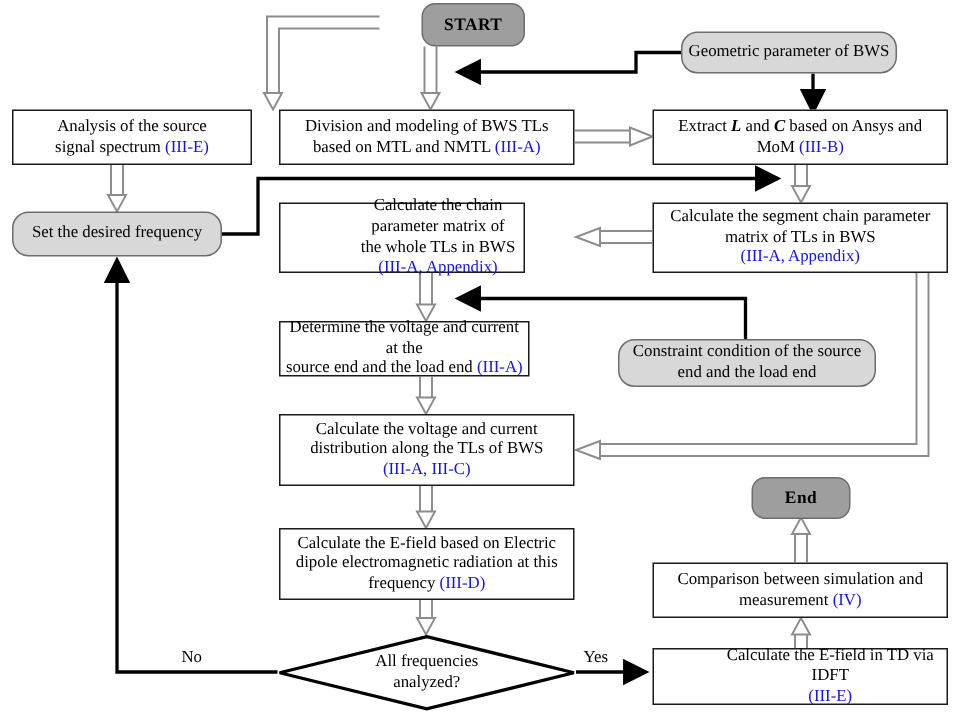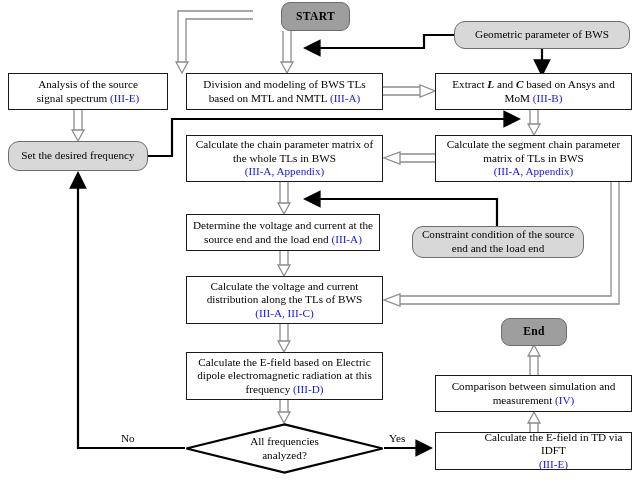--- a/index.html
+++ b/index.html
@@ -158,21 +158,21 @@
       <path d="M185,448 L78,448 L78,186" marker-end="url(#mk-solid-down)"></path>
 
       <path d="M384,448 L418,448" marker-end="url(#mk-solid-down)"></path>
     </g>
   </svg>
 
   <div class="node term" style="left:253px; top:2px; width:69px; height:29px;margin-left:28px;">
     <span class="txt">START</span>
   </div>
 
-  <div class="node data" style="left:454px; top:21px; width:176px; height:28px;">
+  <div class="node data" style="left:454px; top:21px; width:144px; height:28px;">
     <span class="txt">Geometric parameter of BWS</span>
   </div>
 
   <div class="node proc" style="left:8px; top:73px; width:160px; height:37px;">
     <span class="txt">
       <span>Analysis of the source</span><br>
       <span>signal spectrum </span><span class="blue">(III-E)</span>
     </span>
   </div>
 
@@ -187,37 +187,37 @@
     <span class="txt">
       <span>Extract </span><span class="ital">L</span><span> and </span><span class="ital">C</span><span> based on Ansys and</span><br>
       <span>MoM </span><span class="blue">(III-B)</span>
     </span>
   </div>
 
   <div class="node data" style="left:8px; top:141px; width:140px; height:30px;">
     <span class="txt">Set the desired frequency</span>
   </div>
 
-  <div class="node proc" style="left:186px; top:135px; width:197px; height:47px;">
+  <div class="node proc" style="left:186px; top:135px; width:164px; height:47px;padding-left:48px;">
     <span class="txt">
       <span>Calculate the chain parameter matrix of</span><br>
       <span>the whole TLs in BWS</span><br>
       <span class="blue">(III-A, Appendix)</span>
     </span>
   </div>
 
   <div class="node proc" style="left:435px; top:135px; width:197px; height:47px;">
     <span class="txt">
       <span>Calculate the segment chain parameter</span><br>
       <span>matrix of TLs in BWS</span><br>
       <span class="blue">(III-A, Appendix)</span>
     </span>
   </div>
 
-  <div class="node proc" style="left:186px; top:214px; width:194px; height:37px;">
+  <div class="node proc" style="left:186px; top:214px; width:167px; height:37px;">
     <span class="txt">
       <span>Determine the voltage and current at the</span><br>
       <span>source end and the load end </span><span class="blue">(III-A)</span>
     </span>
   </div>
 
   <div class="node data" style="left:412px; top:226px; width:172px; height:32px;">
     <span class="txt">
       <span>Constraint condition of the source</span><br>
       <span>end and the load end</span>

